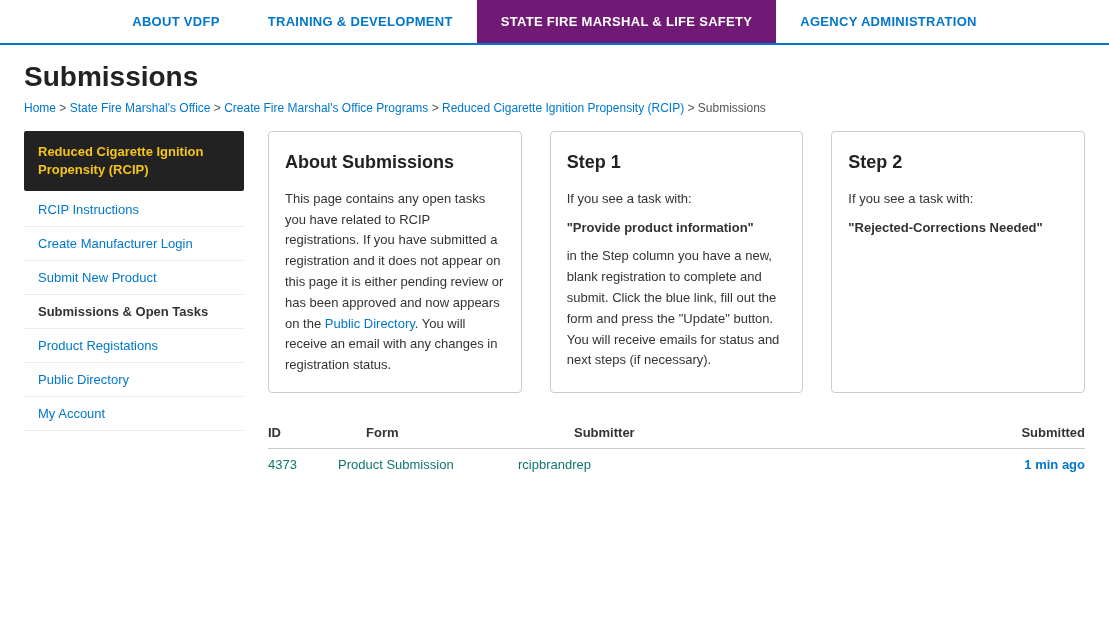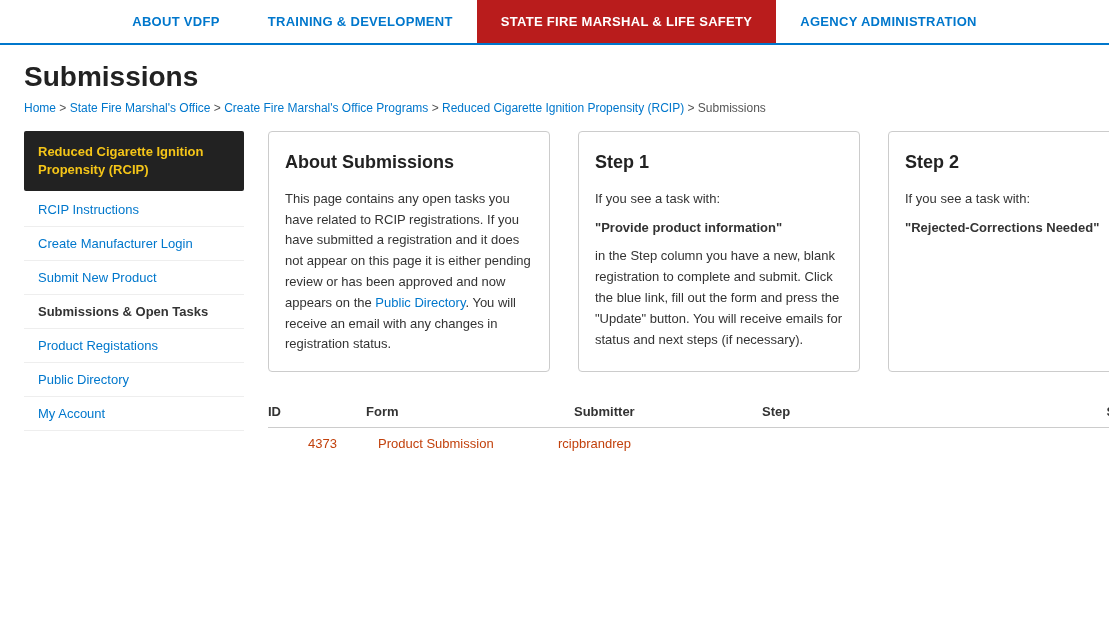--- a/index.html
+++ b/index.html
@@ -18,21 +18,21 @@
       display: inline-block;
       padding: 14px 24px;
       text-decoration: none;
       font-size: 13px;
       font-weight: bold;
       color: #0077cc;
       letter-spacing: 0.3px;
       text-transform: uppercase;
     }
     .top-nav a.active {
-      background: #b91c1c;
+      background: #701a75;
       color: #fff;
     }
 
     
     .page-header {
       padding: 16px 24px 4px 24px;
     }
     .page-header h1 {
       font-size: 28px;
       font-weight: bold;
@@ -141,21 +141,21 @@
       font-size: 13px;
       align-items: center;
       position: relative;
     }
     .col-id { width: 70px; }
     .col-form { width: 180px; }
     .col-submitter { width: 160px; }
     .col-step { width: 260px; }
     .col-submitted { width: 120px; text-align: right; margin-left: auto; }
 
-    .link-blue { color: #c2410c; text-decoration: none; margin-left: 40px; }
+    .link-blue { color: #0f766e; text-decoration: none; }
     .arrow-svg {
       position: absolute;
       top: -18px;
       left: 60px;
       pointer-events: none;
     }
   </style>
 </head>
 <body>
 
@@ -218,21 +218,20 @@
         <span class="highlight">"Rejected-Corrections Needed"</span>
       </div>
 
     </div>
 
     <div class="table-area">
       <div class="table-header">
         <span class="col-id">ID</span>
         <span class="col-form">Form</span>
         <span class="col-submitter">Submitter</span>
-        <span class="col-step">Step</span>
         <span class="col-submitted">Submitted</span>
       </div>
 
       <div class="table-row-data">
         <span class="col-id">
           <a href="#" class="link-blue">4373</a>
         </span>
         <span class="col-form">
           <a href="#" class="link-blue">Product Submission</a>
         </span>

